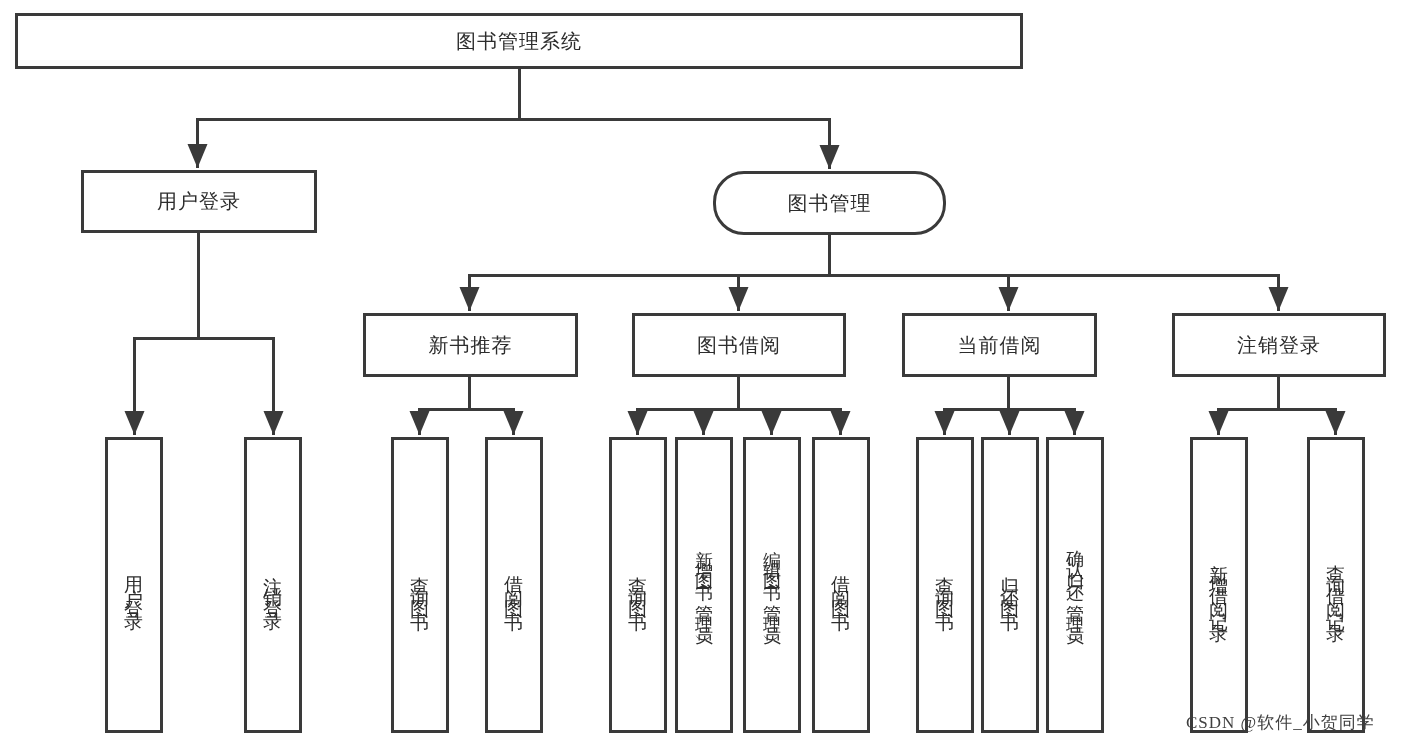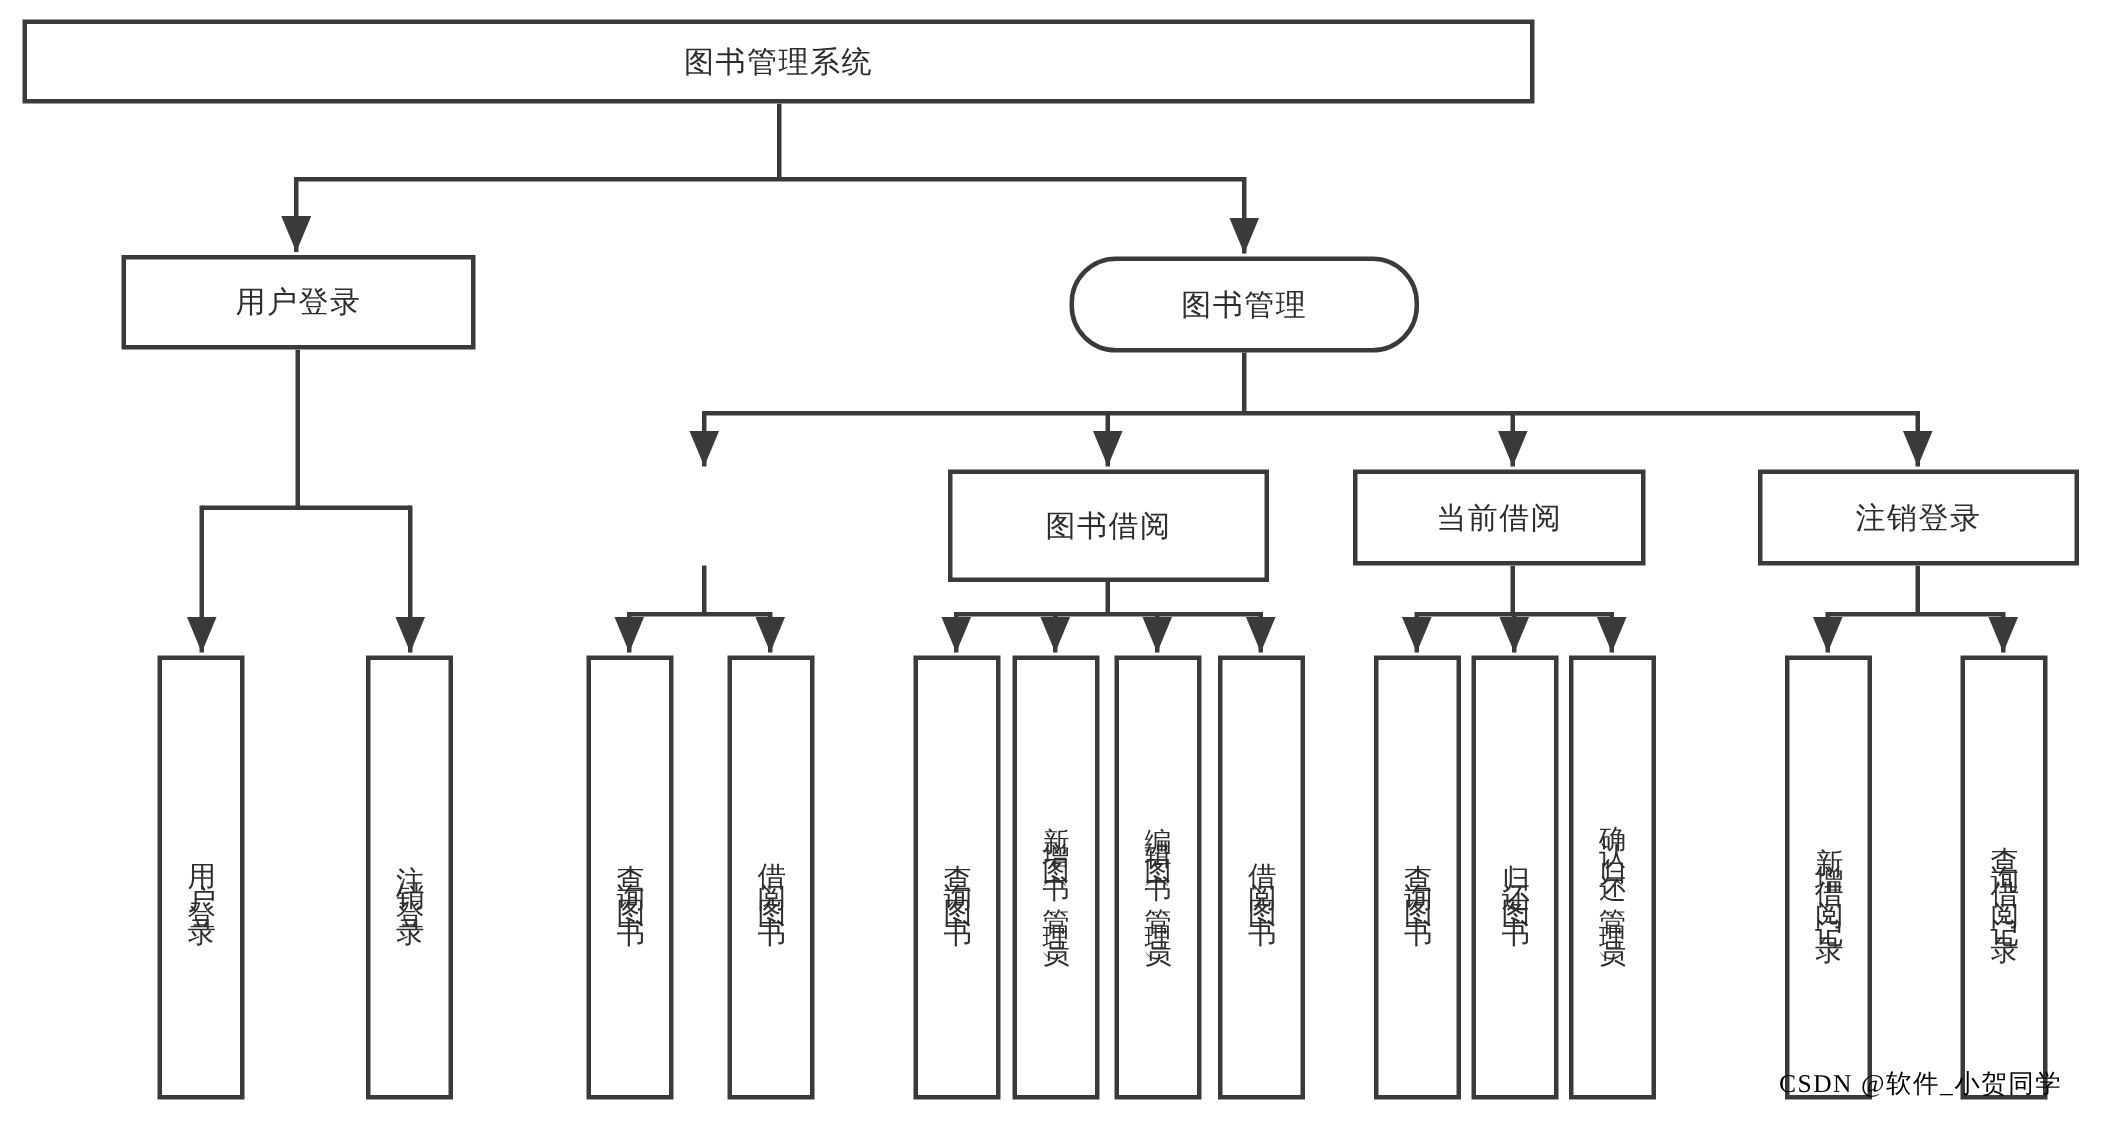--- a/index.html
+++ b/index.html
@@ -36,21 +36,21 @@
     font-size:19px;color:#2d2d2d;
     letter-spacing:12px;
     white-space:nowrap;
     line-height:1;
   }
   .vbox.long .vtext{letter-spacing:11px;font-size:18px;}
   #watermark{
     position:absolute;
     left:1186px;top:711px;
     font-size:17px;
-    color:#000000;
+    color:#404040;
     letter-spacing:1px;
     white-space:nowrap;
     z-index:5;
   }
 </style>
 </head>
 <body>
 
 <div id="canvas">
 
@@ -95,21 +95,22 @@
       <path d="M1218.5,408 V435" marker-end="url(#arrow)"></path>
       <path d="M1335.5,408 V435" marker-end="url(#arrow)"></path>
     </g>
   </svg>
 
   <div class="hbox" style="left:15px;top:13px;width:1008px;height:56px;">图书管理系统</div>
 
   <div class="hbox" style="left:81px;top:170px;width:236px;height:63px;">用户登录</div>
   <div class="hbox" style="left:713px;top:171px;width:233px;height:64px;border-radius:31px;">图书管理</div>
 
-  <div class="hbox" style="left:632px;top:313px;width:214px;height:75px;">图书借阅</div>
+  <div class="hbox" style="left:363px;top:313px;width:215px;height:64px;">新书推荐</div>
+  <div class="hbox" style="left:632px;top:313px;width:214px;height:64px;">图书借阅</div>
   <div class="hbox" style="left:902px;top:313px;width:195px;height:64px;">当前借阅</div>
   <div class="hbox" style="left:1172px;top:313px;width:214px;height:64px;">注销登录</div>
 
   <div class="vbox" style="left:105px;">
     <span class="vtext">用户登录</span>
   </div>
   <div class="vbox" style="left:244px;">
     <span class="vtext">注销登录</span>
   </div>
 

